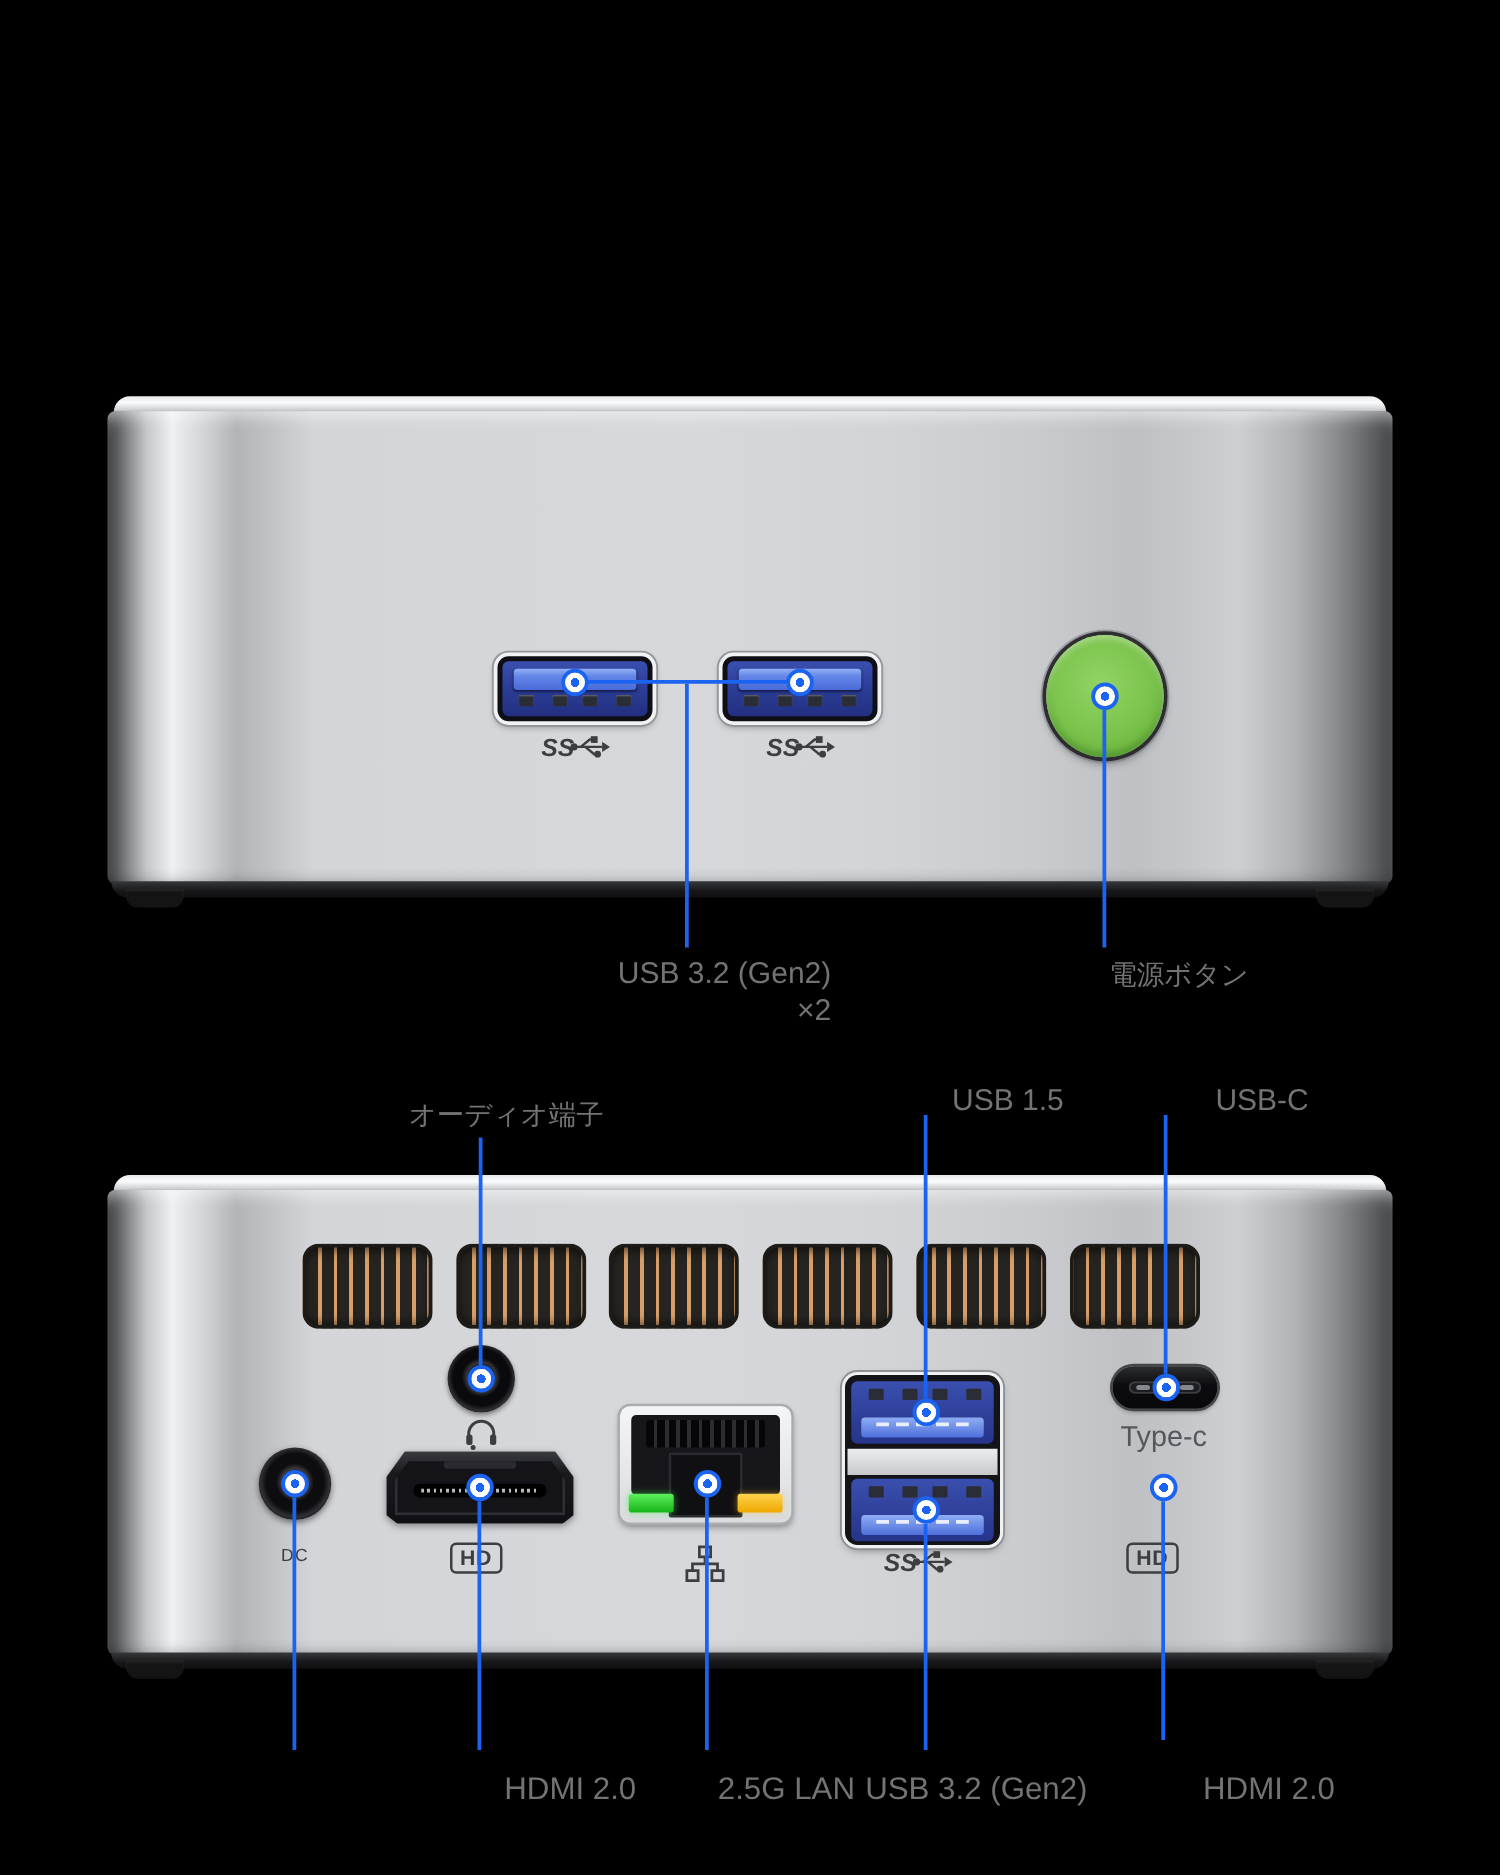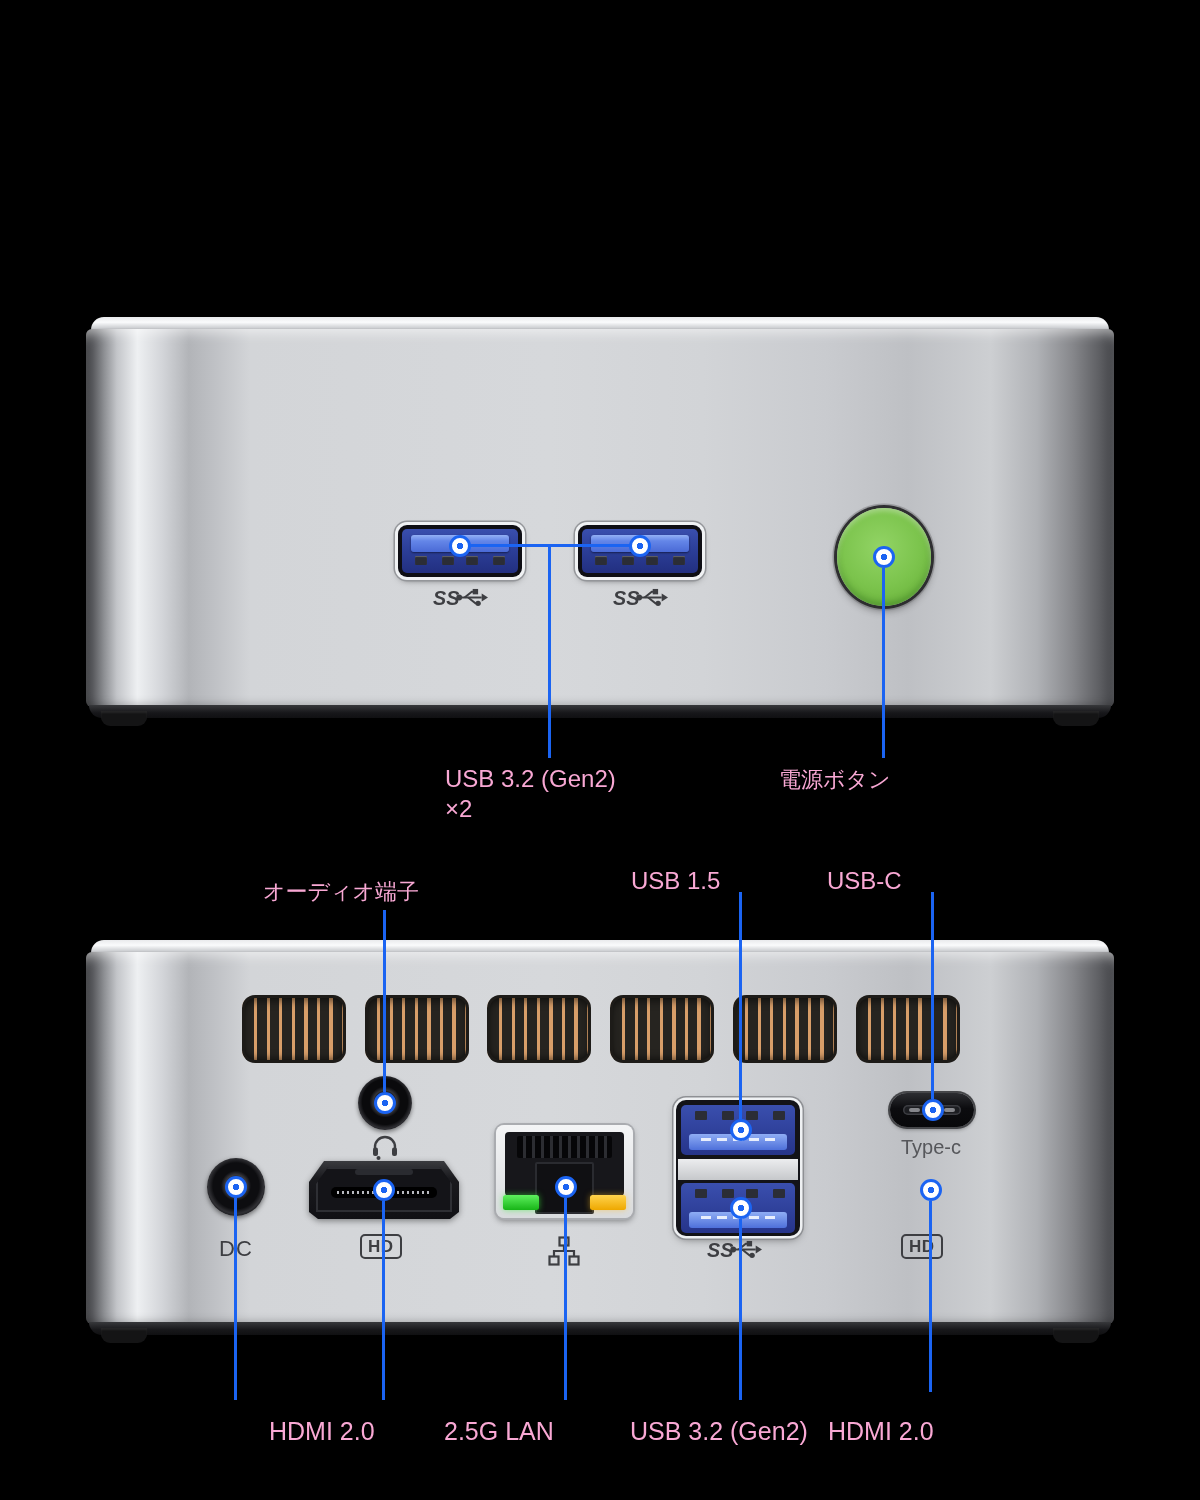--- a/index.html
+++ b/index.html
@@ -114,21 +114,21 @@
     box-shadow:0 0 0 3px rgba(35,35,38,.9), 0 0 0 4.5px rgba(120,120,124,.5),
       0 4px 8px rgba(0,0,0,.45), inset 0 3px 5px rgba(255,255,255,.35), inset 0 -4px 6px rgba(0,60,0,.25); }
   
   .vent { position:absolute; top:55px; width:104px; height:68px; border-radius:13px; background-color:#262420;
     background-image:repeating-linear-gradient(90deg,#d89e69 0 3px,#262420 3px 12.5px);
     box-shadow:inset 0 0 0 3px #1d1b18, inset 0 6px 8px rgba(0,0,0,.55), inset 0 -5px 7px rgba(0,0,0,.5); }
   
   .cline { position:absolute; background:#1b64f2; z-index:3; }
   .marker { position:absolute; width:16px; height:16px; border-radius:50%; border:3px solid #1b64f2;
     background:radial-gradient(circle,#1b64f2 0 3.5px,#ffffff 3.5px); z-index:4; box-sizing:content-box; }
-  .callout-label { position:absolute; width:220px; text-align:left; color:#f9a8d4;
+  .callout-label { position:absolute; width:220px; text-align:right; color:#737373;
     font-size:24px; line-height:1.25; z-index:3; }
   .callout-label.jp { font-size:22px; }
   .bottom-label { width:240px; font-size:25px; }
   .caption { position:absolute; text-align:center; color:#56575b; z-index:2; }
   .hd-box { display:inline-block; border:2.4px solid #3d3e42; border-radius:5px; color:#3d3e42;
     font-size:17px; font-weight:600; padding:2px 6px; line-height:1; letter-spacing:.5px; }
   .icon-wrap { position:absolute; z-index:2; }
 </style>
 </head>
 <body>
@@ -273,23 +273,23 @@
             <div class="stack-dashes"></div>
           </div>
       </div>
     </div>
 
     <div class="typec" style="left:804px; top:153px;">
       <div class="typec-slot"></div>
       <div class="typec-dash" style="left:19px;"></div>
       <div class="typec-dash" style="right:19px;"></div>
     </div>
-    <div class="caption" style="left:773px; top:196px; width:144px; font-size:20px;">Type-c</div>
-
-    <div class="caption" style="left:90px; top:296px; width:120px; font-size:22px; color:#3d3e42; letter-spacing:1px;">DC</div>
+    <div class="caption" style="left:773px; top:196px; width:144px; font-size:23px;">Type-c</div>
+
+    <div class="caption" style="left:90px; top:296px; width:120px; font-size:14px; color:#3d3e42; letter-spacing:1px;">DC</div>
 
     <div class="icon-wrap" style="left:274px; top:294px;">
       <span class="hd-box">HD</span>
     </div>
 
     <div class="icon-wrap" style="left:462px; top:296px;">
       <svg width="32" height="30" viewBox="0 0 32 30">
         <g stroke="#3d3e42" stroke-width="2.2" fill="none">
           <rect x="11.5" y="1.5" width="9" height="8"></rect>
           <rect x="1.5" y="20.5" width="9" height="8"></rect>

